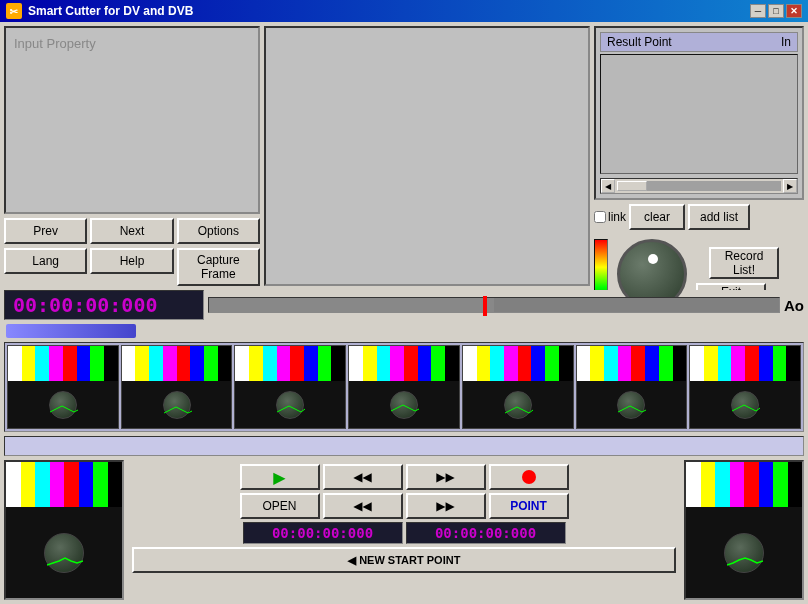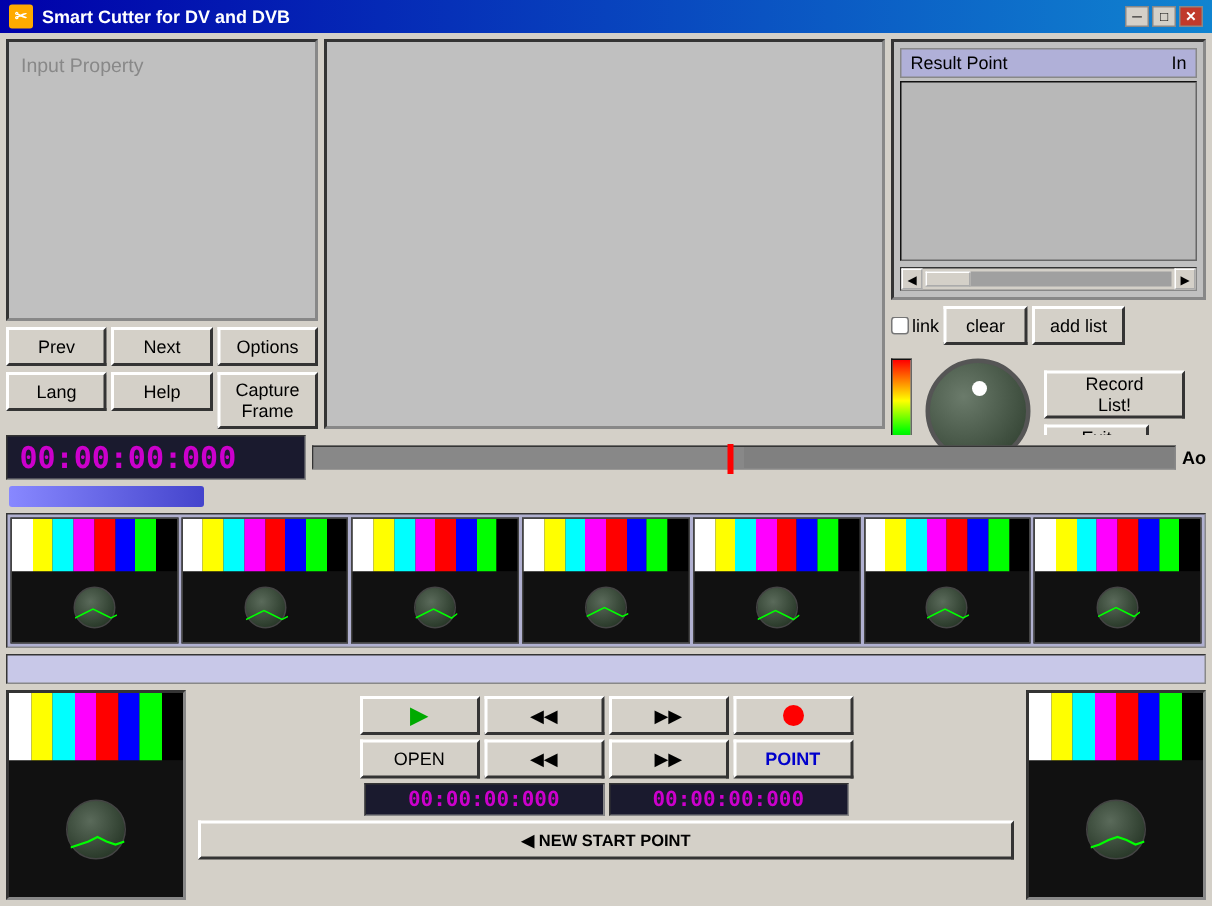--- a/index.html
+++ b/index.html
@@ -59,21 +59,21 @@
 
     
     .top-section {
       display: flex;
       gap: 4px;
       height: 260px;
     }
 
     
     .left-panel {
-      width: 208px;
+      width: 256px;
       display: flex;
       flex-direction: column;
       gap: 4px;
     }
     .input-property-box {
       background: #c0c0c0;
       border: 2px inset #888;
       flex: 1;
       display: flex;
       align-items: flex-start;
@@ -267,21 +267,21 @@
     }
     .progress-marker {
       position: absolute;
       left: 48%;
       top: -2px;
       width: 4px;
       height: 20px;
       background: red;
     }
     .ao-label {
-      font-size: 12px;
+      font-size: 15px;
       color: #000;
       font-weight: bold;
     }
 
     
     .blue-bar {
       height: 14px;
       background: linear-gradient(to right, #8888ff, #4444cc);
       margin: 0 0;
       border-radius: 2px;
@@ -475,21 +475,21 @@
       </div>
 
       <div class="knob-row">
         <div class="vu-bar"></div>
         <div class="knob-container">
           <div class="knob">
             <div class="knob-dot"></div>
           </div>
         </div>
         <div class="right-action-btns">
-          <button class="btn" style="height:44px; width:94px; white-space:pre-line; line-height:1.2;">Record
+          <button class="btn" style="height:44px; width:70px; white-space:pre-line; line-height:1.2;margin-left:13px;">Record
 List!</button>
           <button class="btn" style="width:70px;">Exit</button>
         </div>
       </div>
     </div>
   </div>
 
   <div class="timecode-section">
     <div class="timecode-display">00:00:00:000</div>
     <div class="progress-bar-container">

